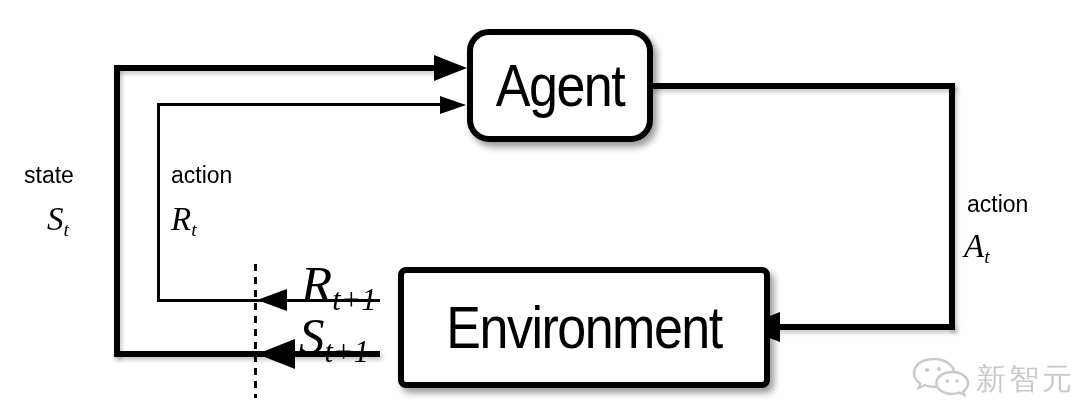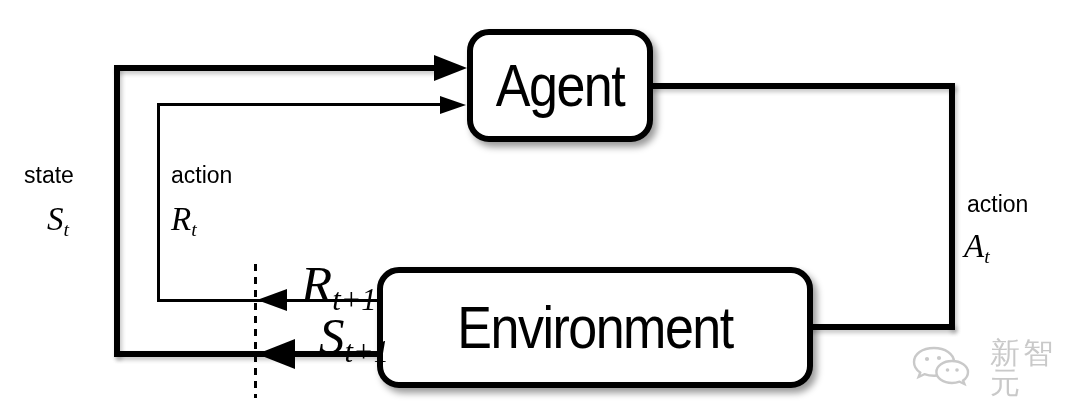--- a/index.html
+++ b/index.html
@@ -71,22 +71,23 @@
   }
   .math-lg { font-size: 33px; }
   .math-md { font-size: 51px; }
   .msub { font-size: 0.60em; vertical-align: -0.28em; letter-spacing: 0; }
 
   
   .watermark {
     position: absolute;
     display: flex;
     align-items: center;
-    gap: 20px;
+    gap: 6px;
     color: #c9c9c9;
+    margin-top: 18px;
   }
   .wm-text {
     font-size: 30px;
     letter-spacing: 3px;
     color: #c9c9c9;
     line-height: 1;
   }
 </style>
 </head>
 <body>
@@ -110,36 +111,36 @@
 
   <div class="hline thick" style="left:650px; top:83px; width:305px; height:6px;"></div>
   <div class="vline thick" style="left:949px; top:83px; width:6px; height:247px;"></div>
   <div class="hline thick" style="left:748px; top:324px; width:207px; height:6px;"></div>
   <div class="arr arr-left-big" style="left:742px; top:312px;"></div>
 
   <div class="node" style="left:467px; top:29px; width:186px; height:113px;">
     <span class="node-label">Agent</span>
   </div>
 
-  <div class="node" style="left:377px; top:267px; width:436px; height:121px; border-radius:22px;">
+  <div class="node" style="left:398px; top:267px; width:372px; height:121px; border-radius:8px;">
     <span class="node-label">Environment</span>
   </div>
 
   <div class="word" style="left:24px; top:164px;">state</div>
   <div class="math math-lg" style="left:47px; top:203px;"><span>S</span><span class="msub">t</span></div>
 
   <div class="word" style="left:171px; top:164px;">action</div>
   <div class="math math-lg" style="left:171px; top:203px;font-style:italic;"><span>R</span><span class="msub">t</span></div>
 
   <div class="word" style="left:967px; top:178px;margin-top:15px;">action</div>
   <div class="math math-lg" style="left:964px; top:230px;"><span>A</span><span class="msub">t</span></div>
 
   <div class="math math-md" style="left:301px; top:259px;"><span>R</span><span class="msub">t+1</span></div>
 
-  <div class="math math-md" style="left:319px; top:311px;"><span>S</span><span class="msub">t+1</span></div>
+  <div class="math math-md" style="left:299px; top:311px;"><span>S</span><span class="msub">t+1</span></div>
 
   <div class="watermark" style="left:908px; top:338px;">
     <span style="display:inline-block; line-height:0;">
       <svg width="62" height="46" viewBox="0 0 62 46">
         <g fill="none" stroke="#c9c9c9" stroke-width="2.4">
           <path d="M26 3 C14 3 6 9 6 17 c0 4.4 2.4 8 6.2 10.6 L10.6 32 l5.8-2.8 c2.9 1 6.2 1.6 9.6 1.6 11 0 20-6 20-13.9 S37 3 26 3 Z" fill="#ffffff"></path>
           <path d="M44 16 c-8.8 0-15.6 4.8-15.6 11 0 6.1 6.8 11 15.6 11 2.7 0 5.3-.5 7.6-1.3L56.4 39 l-1.3-3.5 C58.2 33.4 60 30.5 60 27 60 20.8 52.8 16 44 16 Z" fill="#ffffff"></path>
         </g>
         <g fill="#c9c9c9">
           <circle cx="19" cy="14" r="2.1"></circle>

